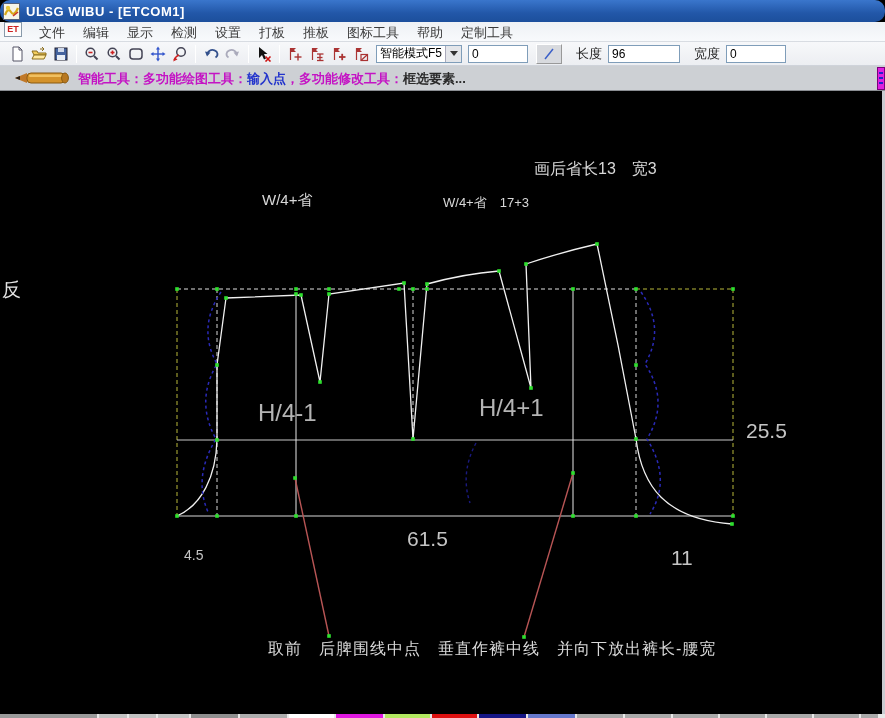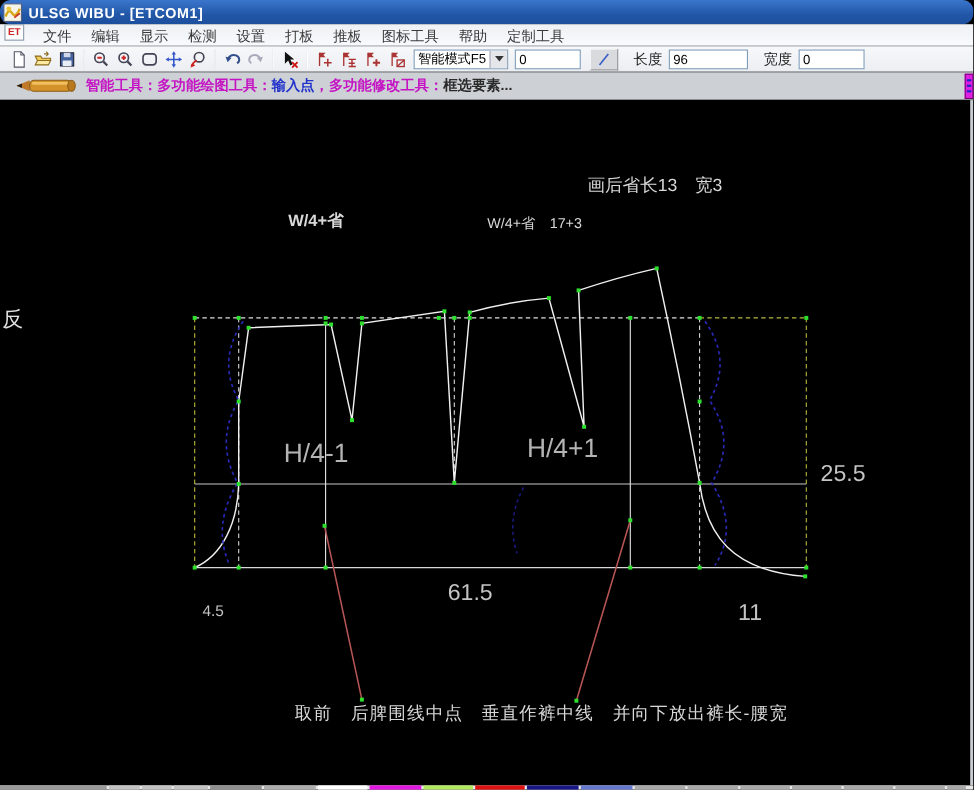--- a/index.html
+++ b/index.html
@@ -308,21 +308,21 @@
           <rect x="730.2" y="431.2" width="3.6" height="3.6"></rect>
           <rect x="293.2" y="385.2" width="3.6" height="3.6"></rect>
           <rect x="327.2" y="543.2" width="3.6" height="3.6"></rect>
           <rect x="522.2" y="544.2" width="3.6" height="3.6"></rect>
           <rect x="294.2" y="201.2" width="3.6" height="3.6"></rect>
         </g>
     </svg>
 
     <div class="ctext" style="left:2px;top:186px;font-size:19px;color:#e4e4e4;">反</div>
     <div class="ctext" style="left:534px;top:68px;font-size:16px;">画后省长13　宽3</div>
-    <div class="ctext" style="left:262px;top:100px;font-size:15px;font-weight:bold;">W/4+省</div>
+    <div class="ctext" style="left:262px;top:100px;font-size:15px;">W/4+省</div>
     <div class="ctext" style="left:443px;top:103px;font-size:13px;">W/4+省　17+3</div>
     <div class="ctext" style="left:258px;top:308px;font-size:24px;color:#b4b4b4;">H/4-1</div>
     <div class="ctext" style="left:479px;top:303px;font-size:24px;color:#b4b4b4;">H/4+1</div>
     <div class="ctext" style="left:746px;top:328px;font-size:21px;color:#c4c4c4;">25.5</div>
     <div class="ctext" style="left:184px;top:456px;font-size:14px;color:#c4c4c4;">4.5</div>
     <div class="ctext" style="left:407px;top:436px;font-size:21px;color:#c4c4c4;">61.5</div>
     <div class="ctext" style="left:671px;top:455px;font-size:21px;color:#c4c4c4;">11</div>
     <div class="ctext" style="left:268px;top:548px;font-size:16px;letter-spacing:1px;">取前　后脾围线中点　垂直作裤中线　并向下放出裤长-腰宽</div>
 
     <div class="rightedge"></div>

